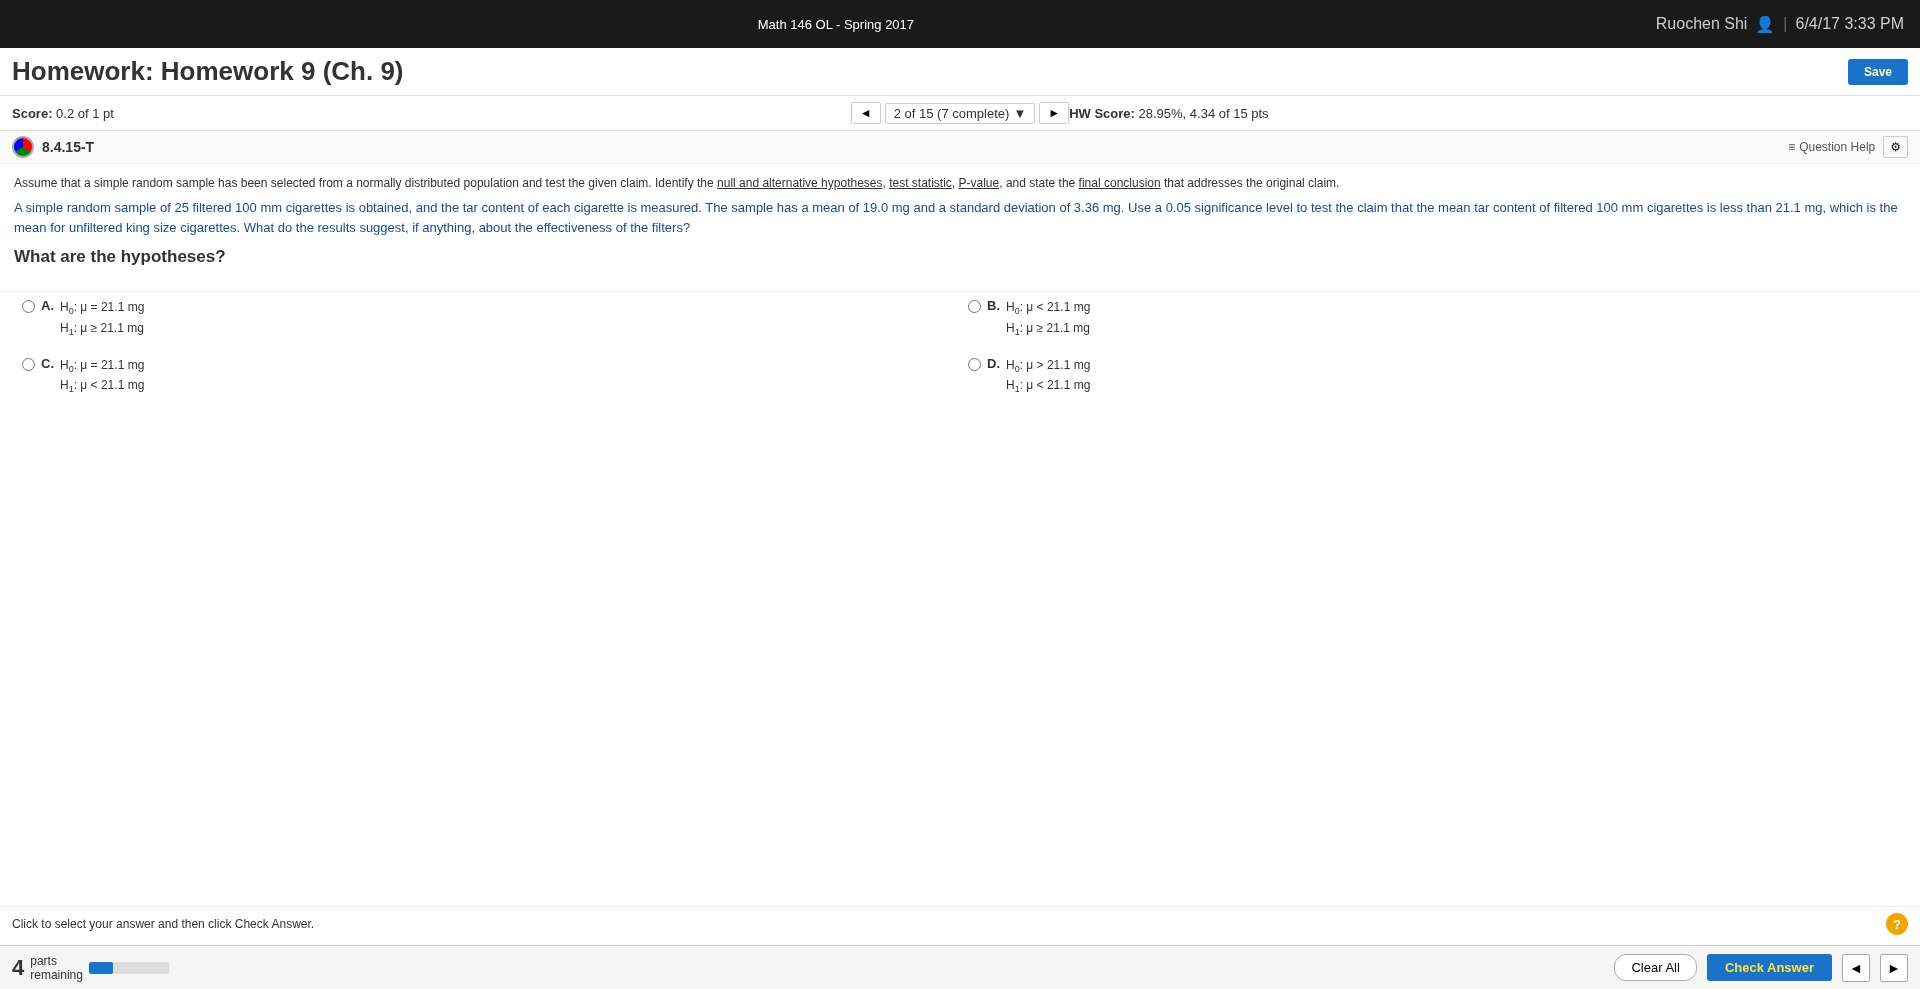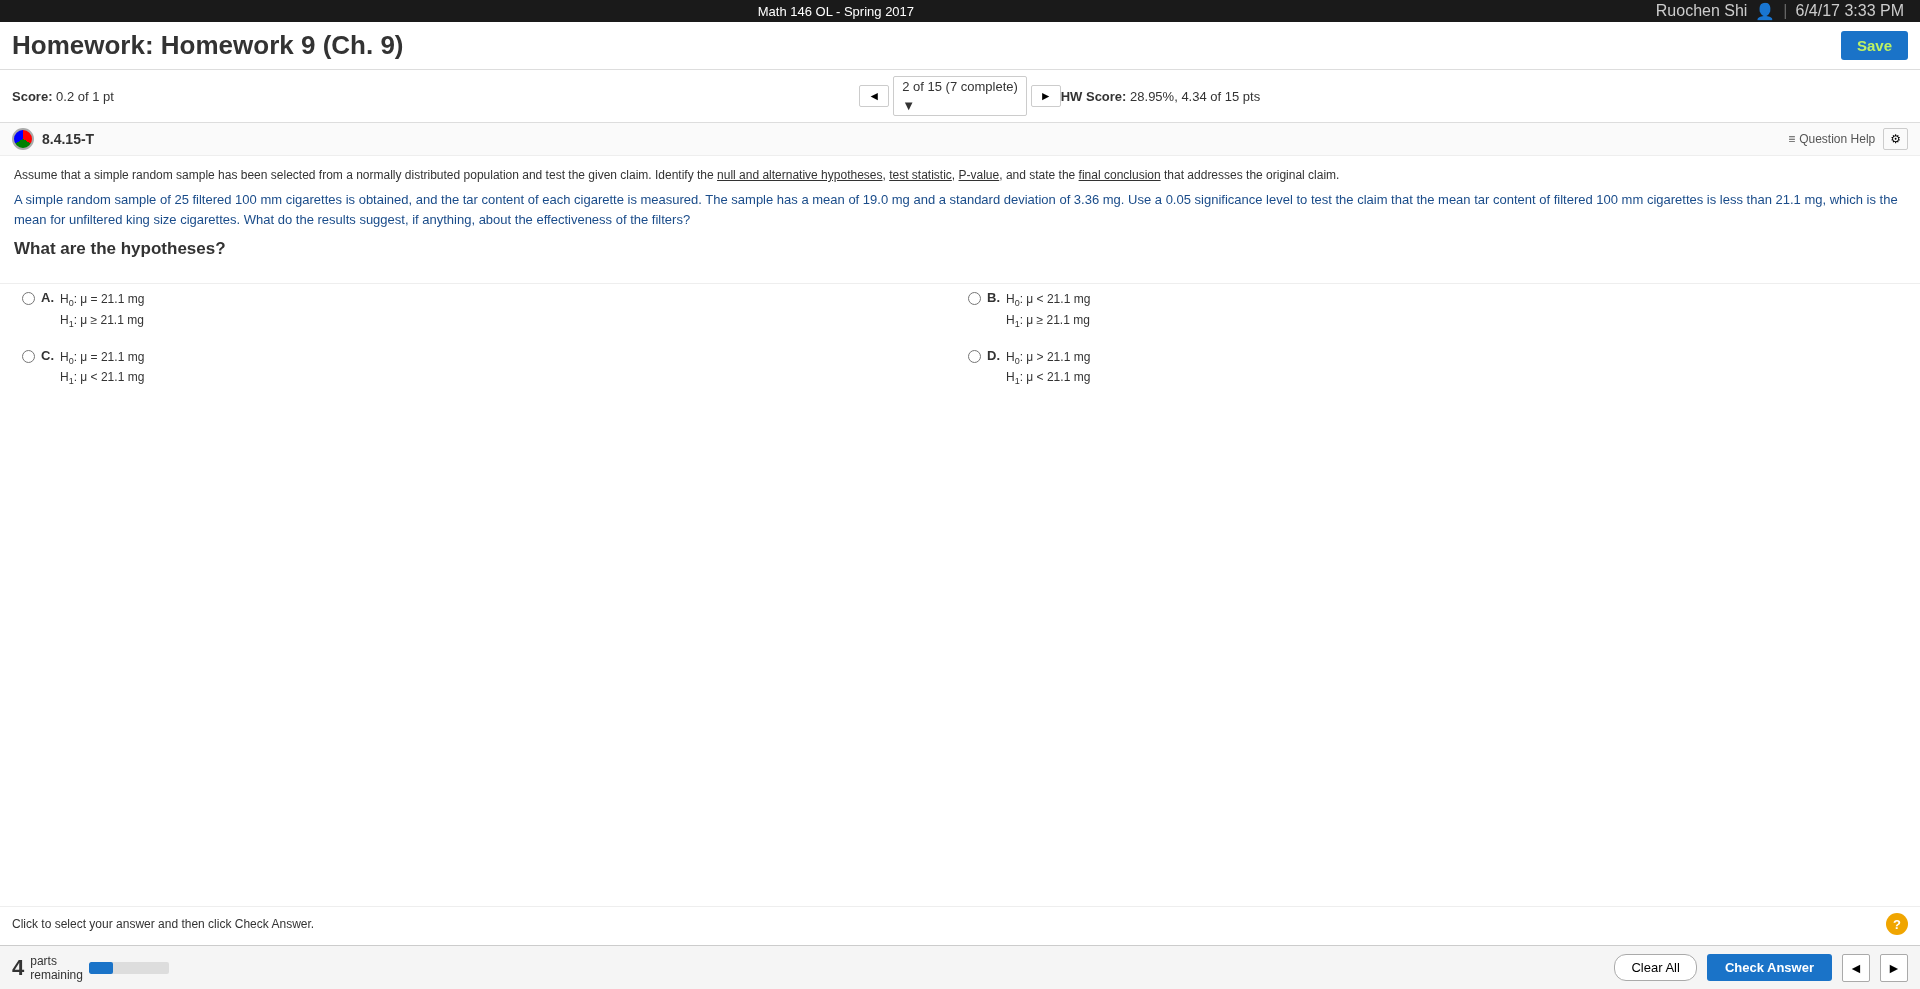--- a/index.html
+++ b/index.html
@@ -6,40 +6,40 @@
     body { font-family: Arial, sans-serif; font-size: 13px; background: #fff; color: #333; }
 
     
     #top-bar {
       background: #1a1a1a;
       color: #fff;
       display: flex;
       justify-content: space-between;
       align-items: center;
       padding: 0 16px;
-      height: 22px;
+      height: 48px;
     }
     #top-bar .course-title { font-size: 13px; font-weight: normal; }
     #top-bar .user-info { font-size: 16px; color: #ccc; display: flex; align-items: flex-start; gap: 8px; }
     #top-bar .separator { color: #666; }
 
     
     #header-row {
       display: flex;
       align-items: center;
       padding: 8px 12px;
       border-bottom: 1px solid #ddd;
     }
     #header-row h1 { font-size: 26px; font-weight: bold; flex: 1; }
     #save-button {
       background: #1a73c8;
-      color: #bef264;
+      color: #fef9c3;
       border: none;
       padding: 6px 16px;
-      font-size: 15px;
+      font-size: 12px;
       font-weight: bold;
       cursor: pointer;
       border-radius: 3px;
     }
 
     
     #score-row {
       display: flex;
       align-items: center;
       padding: 6px 12px;
@@ -55,23 +55,22 @@
       cursor: pointer;
       font-size: 12px;
       border-radius: 2px;
     }
     .nav-label {
       font-size: 13px;
       padding: 2px 8px;
       border: 1px solid #ccc;
       border-radius: 2px;
       display: flex;
-      align-items: flex-start;
+      align-items: flex-end;
       gap: 4px;
-      flex-direction: column;
     }
     #score-row .score-right { flex: 1; text-align: left; font-size: 13px; }
     #score-row .score-right strong { font-weight: bold; }
 
     
     #question-id-row {
       display: flex;
       align-items: center;
       padding: 5px 12px;
       border-bottom: 1px solid #eee;
@@ -171,21 +170,21 @@
     .clear-all-btn {
       background: #fff;
       border: 1px solid #aaa;
       padding: 5px 16px;
       font-size: 13px;
       cursor: pointer;
       border-radius: 12px;
     }
     .check-answer-btn {
       background: #1a73c8;
-      color: #ffffff;
+      color: #fde047;
       border: none;
       padding: 6px 18px;
       font-size: 13px;
       font-weight: bold;
       cursor: pointer;
       border-radius: 3px;
     }
     .bottom-nav-btn {
       background: #fff;
       border: 1px solid #aaa;

